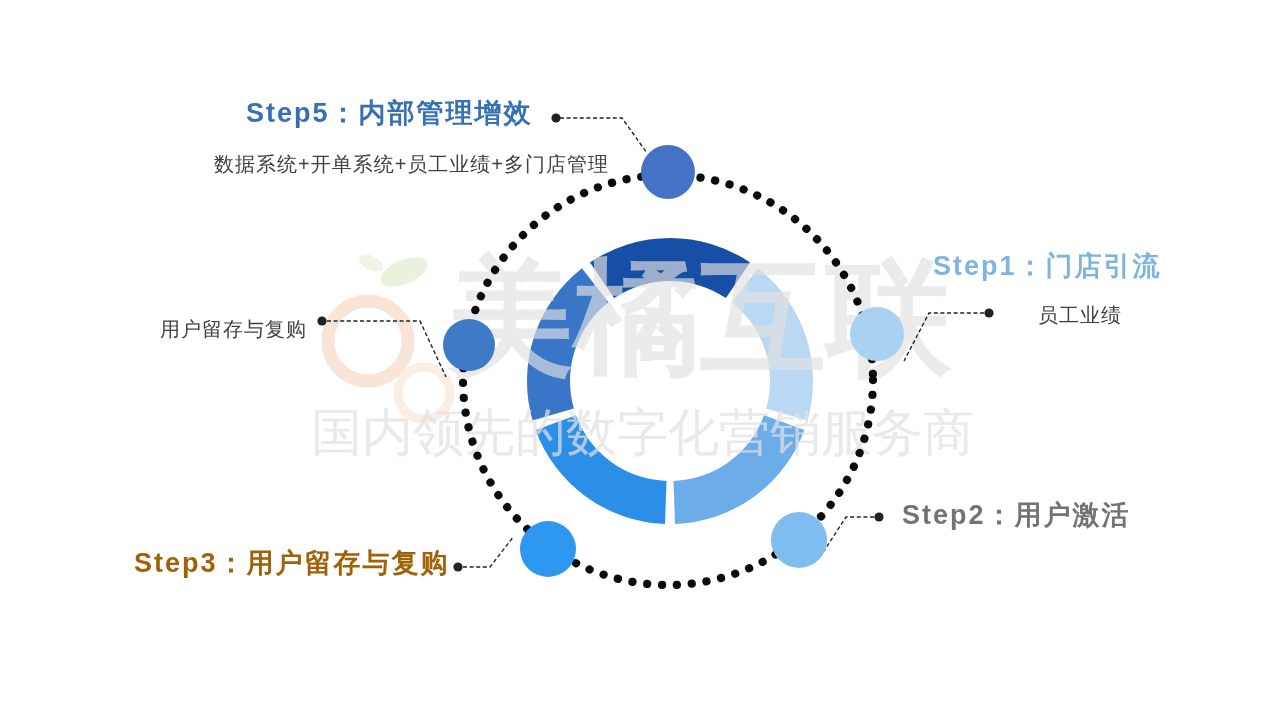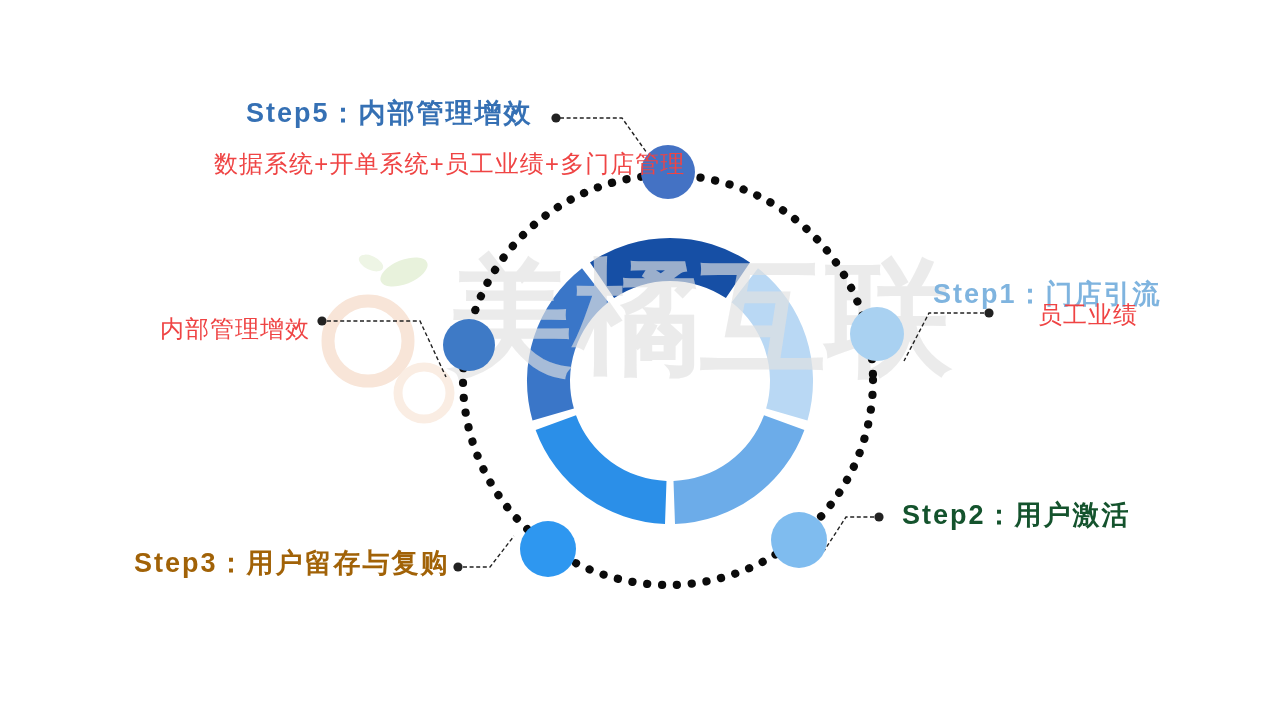--- a/index.html
+++ b/index.html
@@ -9,29 +9,29 @@
     font-family:"Liberation Sans","DejaVu Sans",sans-serif;
   }
   
   #logo-layer{position:absolute;left:0;top:0;z-index:1;}
   #donut-layer{position:absolute;left:0;top:0;z-index:2;}
   #watermark-layer{position:absolute;left:0;top:0;width:1280px;height:720px;z-index:3;pointer-events:none;}
   #overlay-layer{position:absolute;left:0;top:0;z-index:4;}
   #text-layer{position:absolute;left:0;top:0;width:1280px;height:585px;z-index:5;}
 
   .step-title{position:absolute;font-weight:bold;font-size:27px;letter-spacing:2px;white-space:nowrap;line-height:1.1;}
-  .step-desc{position:absolute;font-size:24px;color:#ef4444;letter-spacing:1px;white-space:nowrap;line-height:1.2;font-family:Liberation Mono, monospace;}
+  .step-desc{position:absolute;font-size:20px;color:#404040;letter-spacing:1px;white-space:nowrap;line-height:1.2;}
 
   #t5-title{left:246px;top:99px;}
   #t5-desc{left:214px;top:152px;}
   #t4-title{left:136px;top:271px;}
   #t4-desc{left:160px;top:317px;}
   #t3-title{left:134px;top:549px;}
   #t3-desc{left:191px;top:604px;}
-  #t1-title{left:933px;top:252px;margin-top:28px;}
+  #t1-title{left:933px;top:252px;}
   #t1-desc{left:1038px;top:303px;}
   #t2-title{left:902px;top:501px;}
   #t2-desc{left:885px;top:551px;}
 
   #wm-brand{position:absolute;left:448px;top:252px;font-size:126px;font-weight:bold;
             color:rgba(224,224,224,0.66);line-height:1.05;white-space:nowrap;}
   #wm-tagline{position:absolute;left:311px;top:406px;font-size:51px;
             color:rgba(224,224,224,0.72);line-height:1.05;white-space:nowrap;}
 </style>
 </head>
@@ -47,20 +47,21 @@
 <svg id="donut-layer" width="1280" height="720">
     <path d="M590.0 262.4 A143 143 0 0 1 750.0 262.4 L725.9 298.1 A100 100 0 0 0 614.1 298.1 Z" fill="#164FA5"></path>
     <path d="M758.0 268.3 A143 143 0 0 1 807.5 420.4 L766.1 408.6 A100 100 0 0 0 731.6 302.2 Z" fill="#B9D8F4"></path>
     <path d="M804.4 429.9 A143 143 0 0 1 675.0 523.9 L673.5 480.9 A100 100 0 0 0 764.0 415.2 Z" fill="#6CACE9"></path>
     <path d="M665.0 523.9 A143 143 0 0 1 535.6 429.9 L576.0 415.2 A100 100 0 0 0 666.5 480.9 Z" fill="#2B8FE8"></path>
     <path d="M532.5 420.4 A143 143 0 0 1 582.0 268.3 L608.4 302.2 A100 100 0 0 0 573.9 408.6 Z" fill="#3A76C8"></path>
   </svg>
 
 <div id="watermark-layer">
   <div id="wm-brand">美橘互联</div>
+  <div id="wm-tagline">国内领先的数字化营销服务商</div>
 </div>
 
 <svg id="overlay-layer" width="1280" height="720">
     <circle cx="668" cy="380" r="205" fill="none" stroke="#0B0B0B" stroke-width="8.2" stroke-linecap="round" stroke-dasharray="0.1 14.8"></circle>
     <path d="M984 313 H929 L904 361" fill="none" stroke="#222222" stroke-width="1.4" stroke-dasharray="4 2.6"></path>
     <circle cx="989" cy="313" r="4.6" fill="#222222"></circle>
     <circle cx="877" cy="334" r="27" fill="#A9D1F1"></circle>
     <path d="M874 517 H846 L824 551" fill="none" stroke="#222222" stroke-width="1.4" stroke-dasharray="4 2.6"></path>
     <circle cx="879" cy="517" r="4.6" fill="#222222"></circle>
     <circle cx="799" cy="540" r="28" fill="#7FBCEF"></circle>
@@ -72,21 +73,21 @@
     <circle cx="469" cy="345" r="26" fill="#3E7AC6"></circle>
     <path d="M560 118 H622 L647 153" fill="none" stroke="#222222" stroke-width="1.4" stroke-dasharray="4 2.6"></path>
     <circle cx="556" cy="118" r="4.6" fill="#222222"></circle>
     <circle cx="668" cy="172" r="27" fill="#4472C4"></circle>
   </svg>
 
 <div id="text-layer">
   <div id="t5-title" class="step-title" style="color: rgb(53, 112, 180);">Step5：内部管理增效</div>
   <div id="t5-desc" class="step-desc">数据系统+开单系统+员工业绩+多门店管理</div>
 
-  <div id="t4-desc" class="step-desc">内部管理增效</div>
+  <div id="t4-desc" class="step-desc">用户留存与复购</div>
 
   <div id="t3-title" class="step-title" style="color: #a16207;">Step3：用户留存与复购</div>
 
   <div id="t1-title" class="step-title" style="color: rgb(127, 180, 223);">Step1：门店引流</div>
   <div id="t1-desc" class="step-desc">员工业绩</div>
 
-  <div id="t2-title" class="step-title" style="color: #14532d;">Step2：用户激活</div>
+  <div id="t2-title" class="step-title" style="color: #737373;">Step2：用户激活</div>
 </div>
 
 </body></html>

